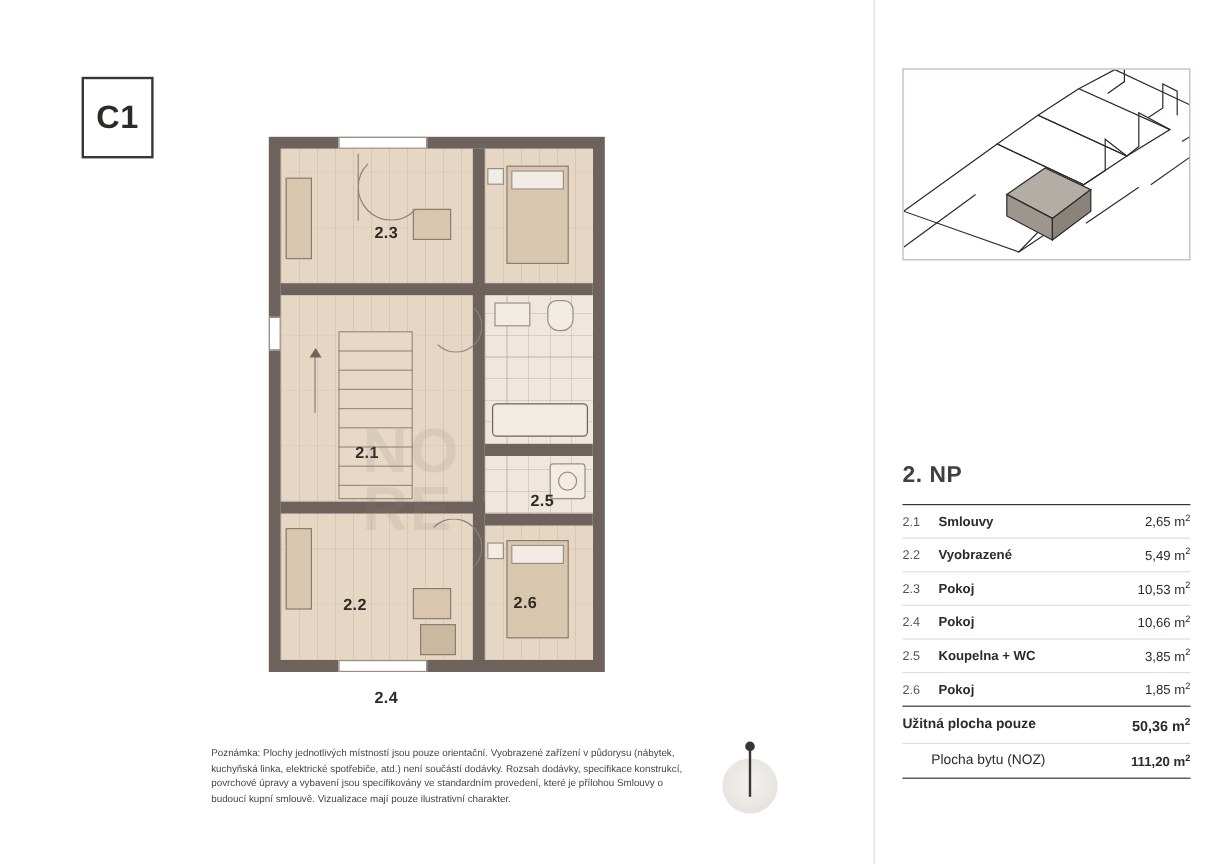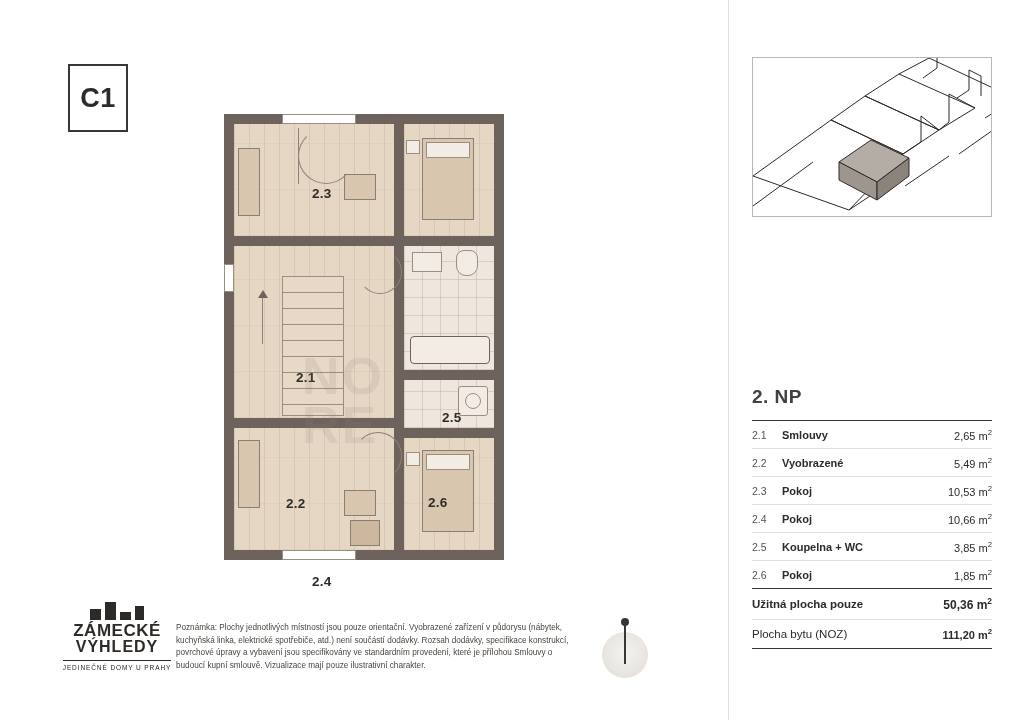--- a/index.html
+++ b/index.html
@@ -196,21 +196,21 @@
     font-size: 11.5px;
   }
   .table .row.total .area {
     font-weight: bold;
     font-size: 12px;
   }
   .table .row.sub {
     border-top: 1px solid #e2ded9;
     height: 28px;
   }
-  .table .row.sub .name { font-weight: normal; font-size: 11.5px; }
+  .table .row.sub .name { font-weight: normal; font-size: 11.5px; margin-left: 24px; }
   .table .row.sub .area { font-weight: bold; }
   .table .bottom-rule {
     border-top: 1px solid #3a3633;
   }
   sup.m2 { font-size: 0.7em; vertical-align: super; }
   
   .logo {
     position: absolute;
     left: 62px;
     top: 600px;
@@ -448,31 +448,20 @@
       <span class="name" style="font-weight:bold;">Užitná plocha pouze</span>
       <span class="area"><span>50,36</span>&nbsp;<span>m</span><sup class="m2">2</sup></span>
     </div>
     <div class="row sub">
       <span class="name">Plocha bytu (NOZ)</span>
       <span class="area"><span>111,20</span>&nbsp;<span>m</span><sup class="m2">2</sup></span>
     </div>
     <div class="bottom-rule"></div>
   </div>
 
-  <div class="logo">
-    <div class="logo-bars">
-      <i style="left:0px; width:11px; height:11px;"></i>
-      <i style="left:15px; width:11px; height:18px;"></i>
-      <i style="left:30px; width:11px; height:8px;"></i>
-      <i style="left:45px; width:9px; height:14px;"></i>
-    </div>
-    <div class="logo-main">ZÁMECKÉ</div>
-    <div class="logo-sub">VÝHLEDY</div>
-    <div class="logo-tag">JEDINEČNÉ DOMY U PRAHY</div>
-  </div>
 
   <div class="note">Poznámka: Plochy jednotlivých místností jsou pouze orientační. Vyobrazené zařízení v půdorysu (nábytek, kuchyňská linka, elektrické spotřebiče, atd.) není součástí dodávky. Rozsah dodávky, specifikace konstrukcí, povrchové úpravy a vybavení jsou specifikovány ve standardním provedení, které je přílohou Smlouvy o budoucí kupní smlouvě. Vizualizace mají pouze ilustrativní charakter.</div>
 
   <div class="compass">
     <div class="compass-circle"></div>
     <div class="compass-needle"></div>
     <div class="compass-dot"></div>
   </div>
 
 </div>

